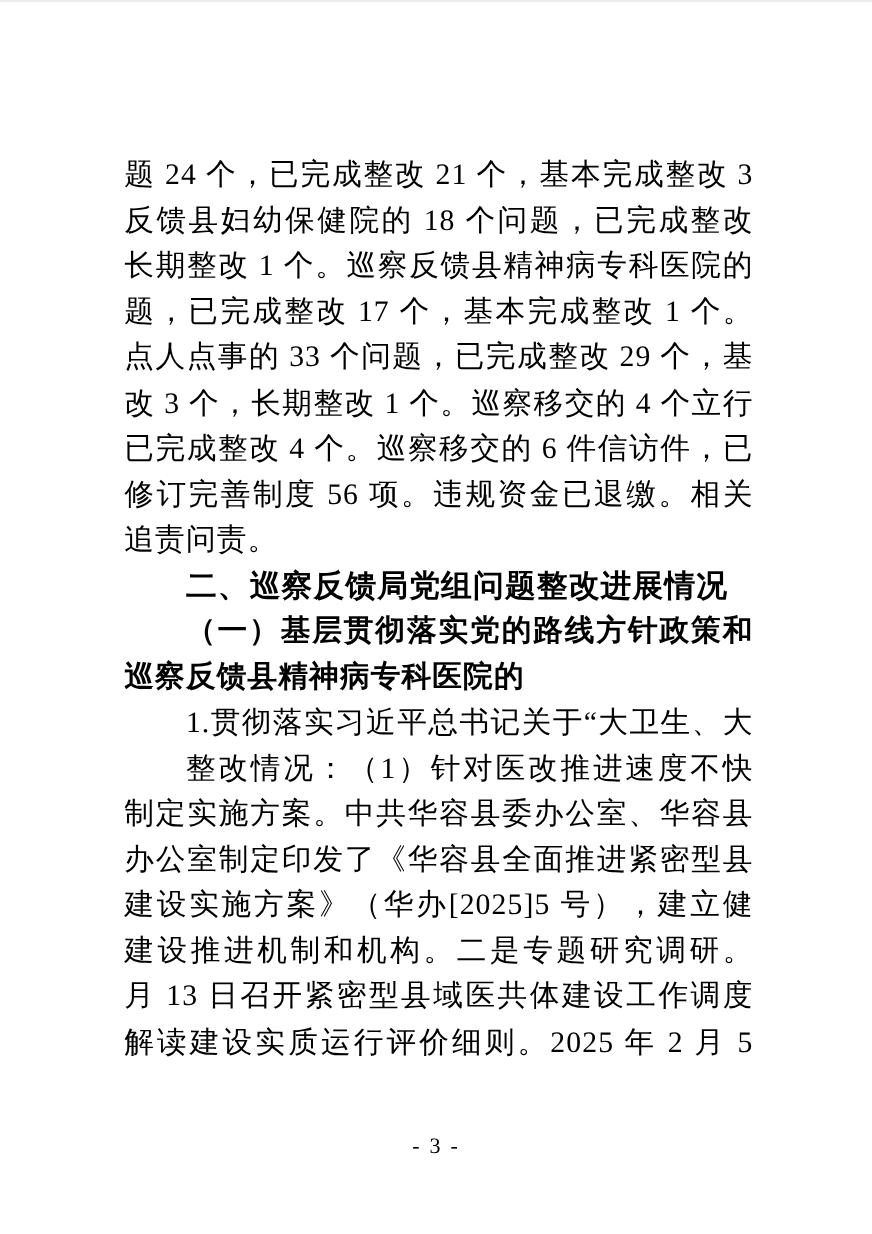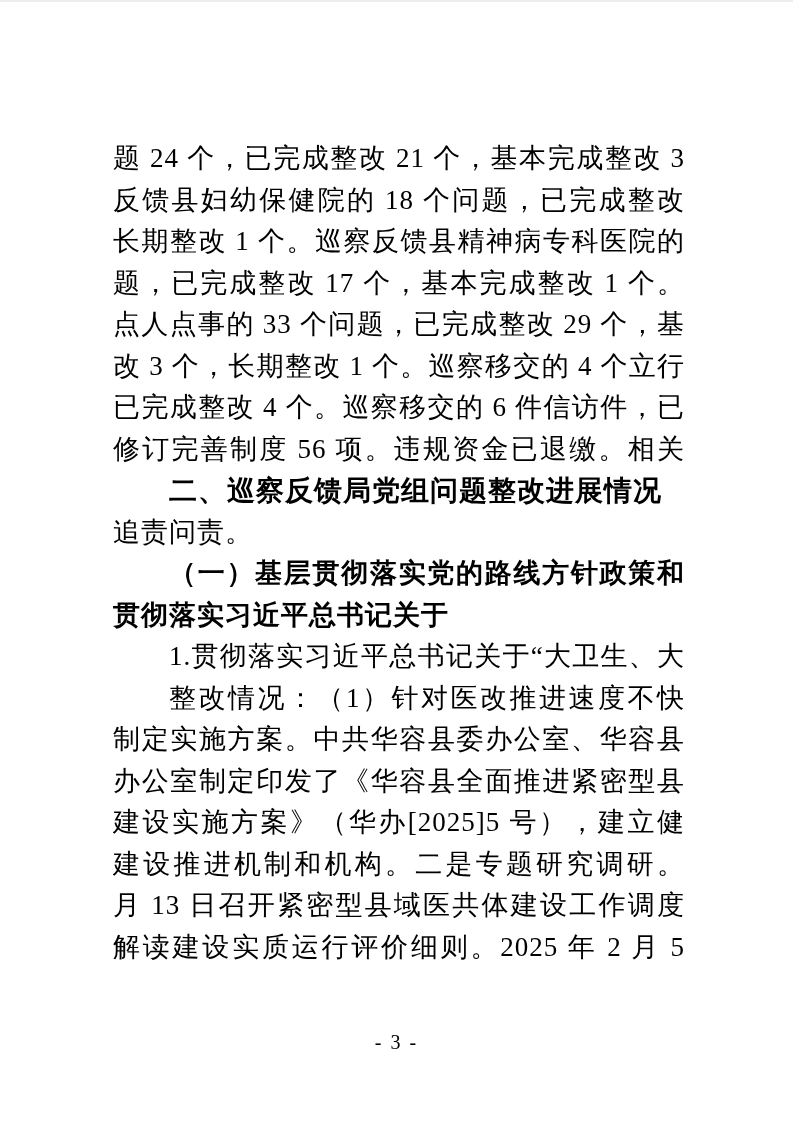--- a/index.html
+++ b/index.html
@@ -70,24 +70,24 @@
 <div class="page">
   <div class="text-block">
       <div class="line body justify">题 24 个，已完成整改 21 个，基本完成整改 3 个。巡察</div>
       <div class="line body justify">反馈县妇幼保健院的 18 个问题，已完成整改 17 个，</div>
       <div class="line body justify">长期整改 1 个。巡察反馈县精神病专科医院的 18 个问</div>
       <div class="line body justify">题，已完成整改 17 个，基本完成整改 1 个。县委书记</div>
       <div class="line body justify">点人点事的 33 个问题，已完成整改 29 个，基本完成整</div>
       <div class="line body justify">改 3 个，长期整改 1 个。巡察移交的 4 个立行立改问题，</div>
       <div class="line body justify">已完成整改 4 个。巡察移交的 6 件信访件，已办结 6 件。</div>
       <div class="line body justify">修订完善制度 56 项。违规资金已退缴。相关责任人已</div>
+      <div class="line body">追责问责。</div>
       <div class="line heading indent">二、巡察反馈局党组问题整改进展情况</div>
-      <div class="line body">追责问责。</div>
       <div class="line subheading indent justify">（一）基层贯彻落实党的路线方针政策和党中央决策</div>
-      <div class="line subheading">贯彻落实习近平总书记关于</div>
+      <div class="line subheading">巡察反馈县精神病专科医院的</div>
       <div class="line item indent justify">1.贯彻落实习近平总书记关于“大卫生、大健康”</div>
       <div class="line body indent justify">整改情况：（1）针对医改推进速度不快问题。一是</div>
       <div class="line body justify">制定实施方案。中共华容县委办公室、华容县人民政府</div>
       <div class="line body justify">办公室制定印发了《华容县全面推进紧密型县域医共体</div>
       <div class="line body justify">建设实施方案》（华办[2025]5 号），建立健全了医共体</div>
       <div class="line body justify">建设推进机制和机构。二是专题研究调研。2024 年 12</div>
       <div class="line body justify">月 13 日召开紧密型县域医共体建设工作调度会，会议</div>
       <div class="line body justify">解读建设实质运行评价细则。2025 年 2 月 5 日，县委召</div>
     </div>
   <div class="footer">- 3 -</div>

